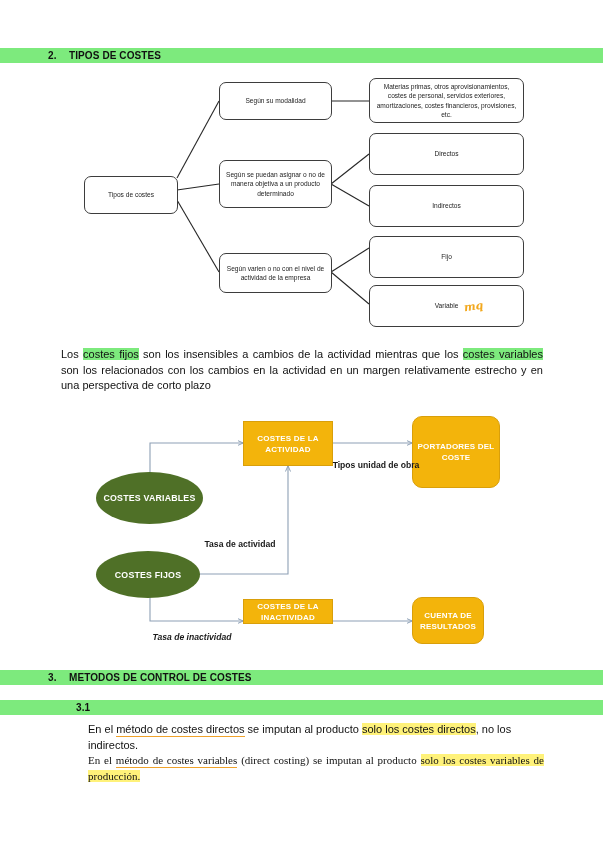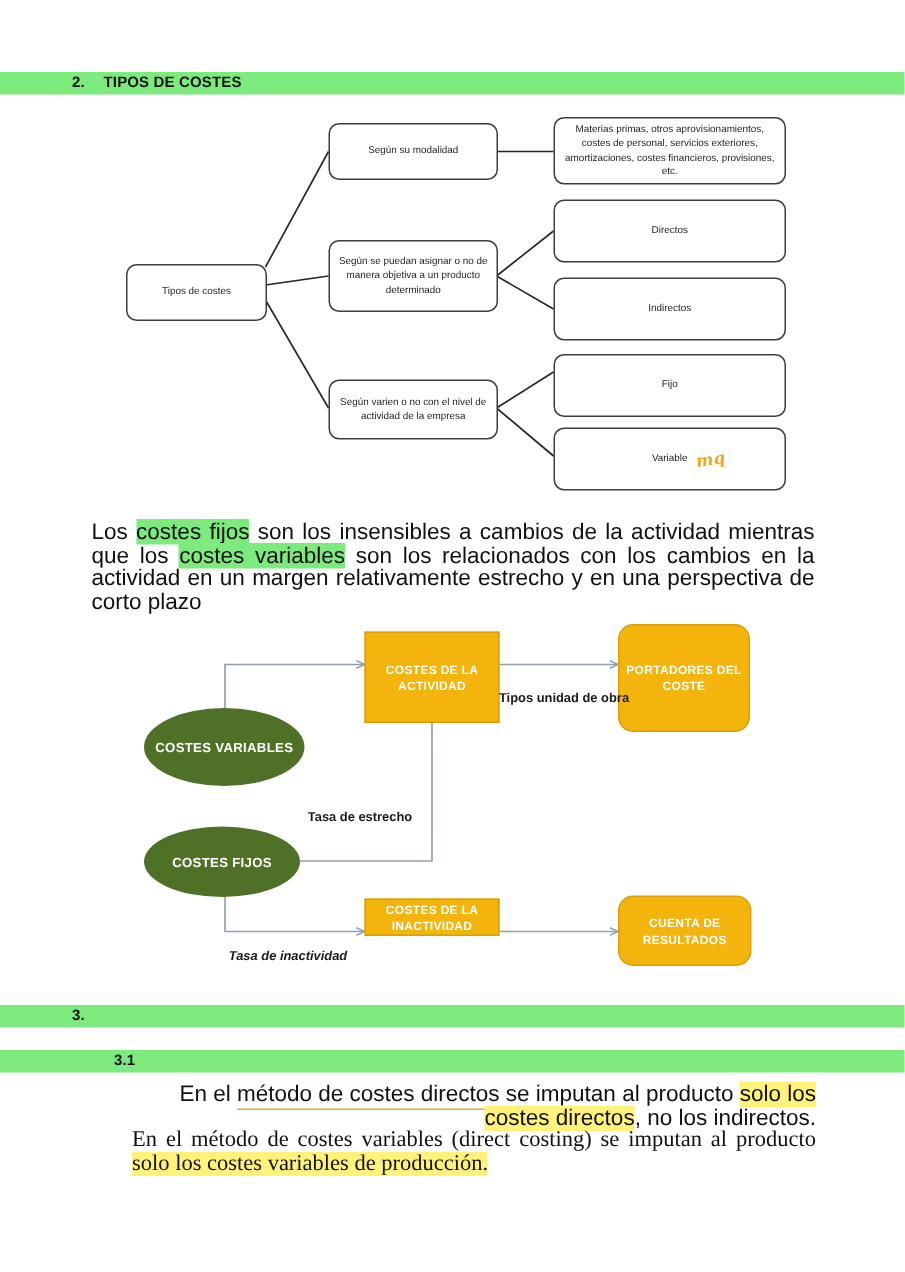--- a/index.html
+++ b/index.html
@@ -37,21 +37,21 @@
   .heading-bar .txt {
     position: absolute;
     left: 69px;
   }
   .heading-bar.sub .num { left: 63px; margin-left: 13px; }
   .heading-bar.sub .txt { left: 84px; }
 
   
   .para {
     position: absolute;
-    font-size: 15px;
+    font-size: 11px;
     line-height: 15.5px;
     text-align: justify;
     color: #111;
   }
   .hl-green { background: #7dea7d; }
   .hl-yellow { background: #fff27a; }
   .u-orange {
     border-bottom: 1.4px solid #f0a22a;
     padding-bottom: 0.5px;
   }
@@ -222,49 +222,50 @@
 </svg>
 
 <div class="ellipse" style="left:96px; top:472px; width:107px; height:52px;">
   <span>COSTES VARIABLES</span>
 </div>
 
 <div class="ellipse" style="left:96px; top:551px; width:104px; height:47px;">
   <span>COSTES FIJOS</span>
 </div>
 
-<div class="obox" style="left:243px; top:421px; width:90px; height:61px;">
+<div class="obox" style="left:243px; top:421px; width:90px; height:45px;">
   <span>COSTES DE LA ACTIVIDAD</span>
 </div>
 
 <div class="obox" style="left:243px; top:599px; width:90px; height:25px;">
   <span>COSTES DE LA INACTIVIDAD</span>
 </div>
 
 <div class="obox round" style="left:412px; top:416px; width:88px; height:72px;">
   <span>PORTADORES DEL COSTE</span>
 </div>
 
-<div class="obox round" style="left:412px; top:597px; width:89px; height:47px;">
+<div class="obox round" style="left:412px; top:597px; width:72px; height:47px;">
   <span>CUENTA DE RESULTADOS</span>
 </div>
 
 <div class="flow-label" style="left:330px; top:459px; width:92px;">Tipos unidad de obra</div>
 
-<div class="flow-label" style="left:188px; top:538px; width:104px;">Tasa de estrecho</div>
+<div class="flow-label" style="left:188px; top:538px; width:104px;">Tasa de actividad</div>
 
 <div class="flow-label" style="left:136px; top:631px; width:112px;font-style:italic;">Tasa de inactividad</div>
 
 <div class="heading-bar" style="top:670px;">
   <span class="num">3.</span>
+  <span class="txt">METODOS DE CONTROL DE COSTES</span>
 </div>
 
 <div class="heading-bar sub" style="top:700px;">
   <span class="num">3.1</span>
 </div>
 
-<div class="para" style="left:88px; top:722px; width:456px; text-align:right;">
+<div class="para" style="left:88px; top:722px; width:456px; text-align:left;">
   <span>En el </span><span class="u-orange">método de costes directos</span><span> se imputan al producto </span><span class="hl-yellow">solo los costes directos</span><span>, no los indirectos.</span>
 </div>
 
 <div class="para" style="left:88px; top:753px; width:456px;font-family:Liberation Serif, serif;">
   <span>En el </span><span class="u-orange">método de costes variables</span><span> (direct costing) se imputan al producto </span><span class="hl-yellow">solo los costes variables de producción.</span>
 </div>
 
 </body></html>

